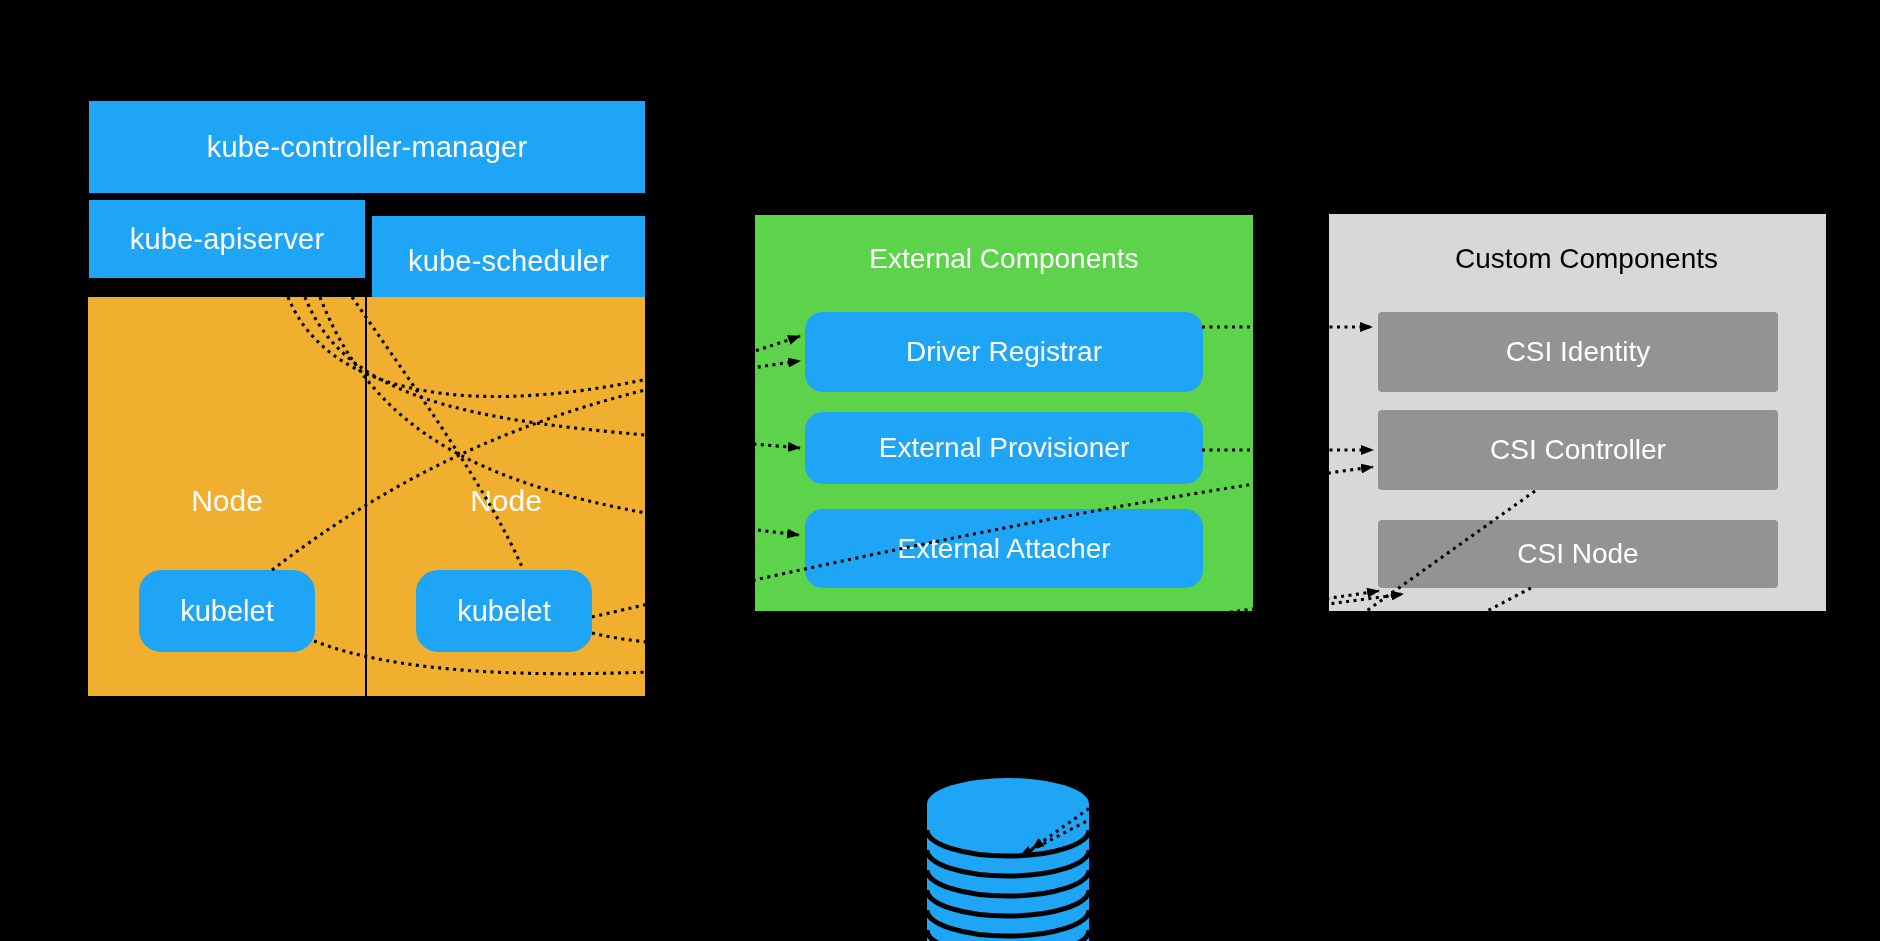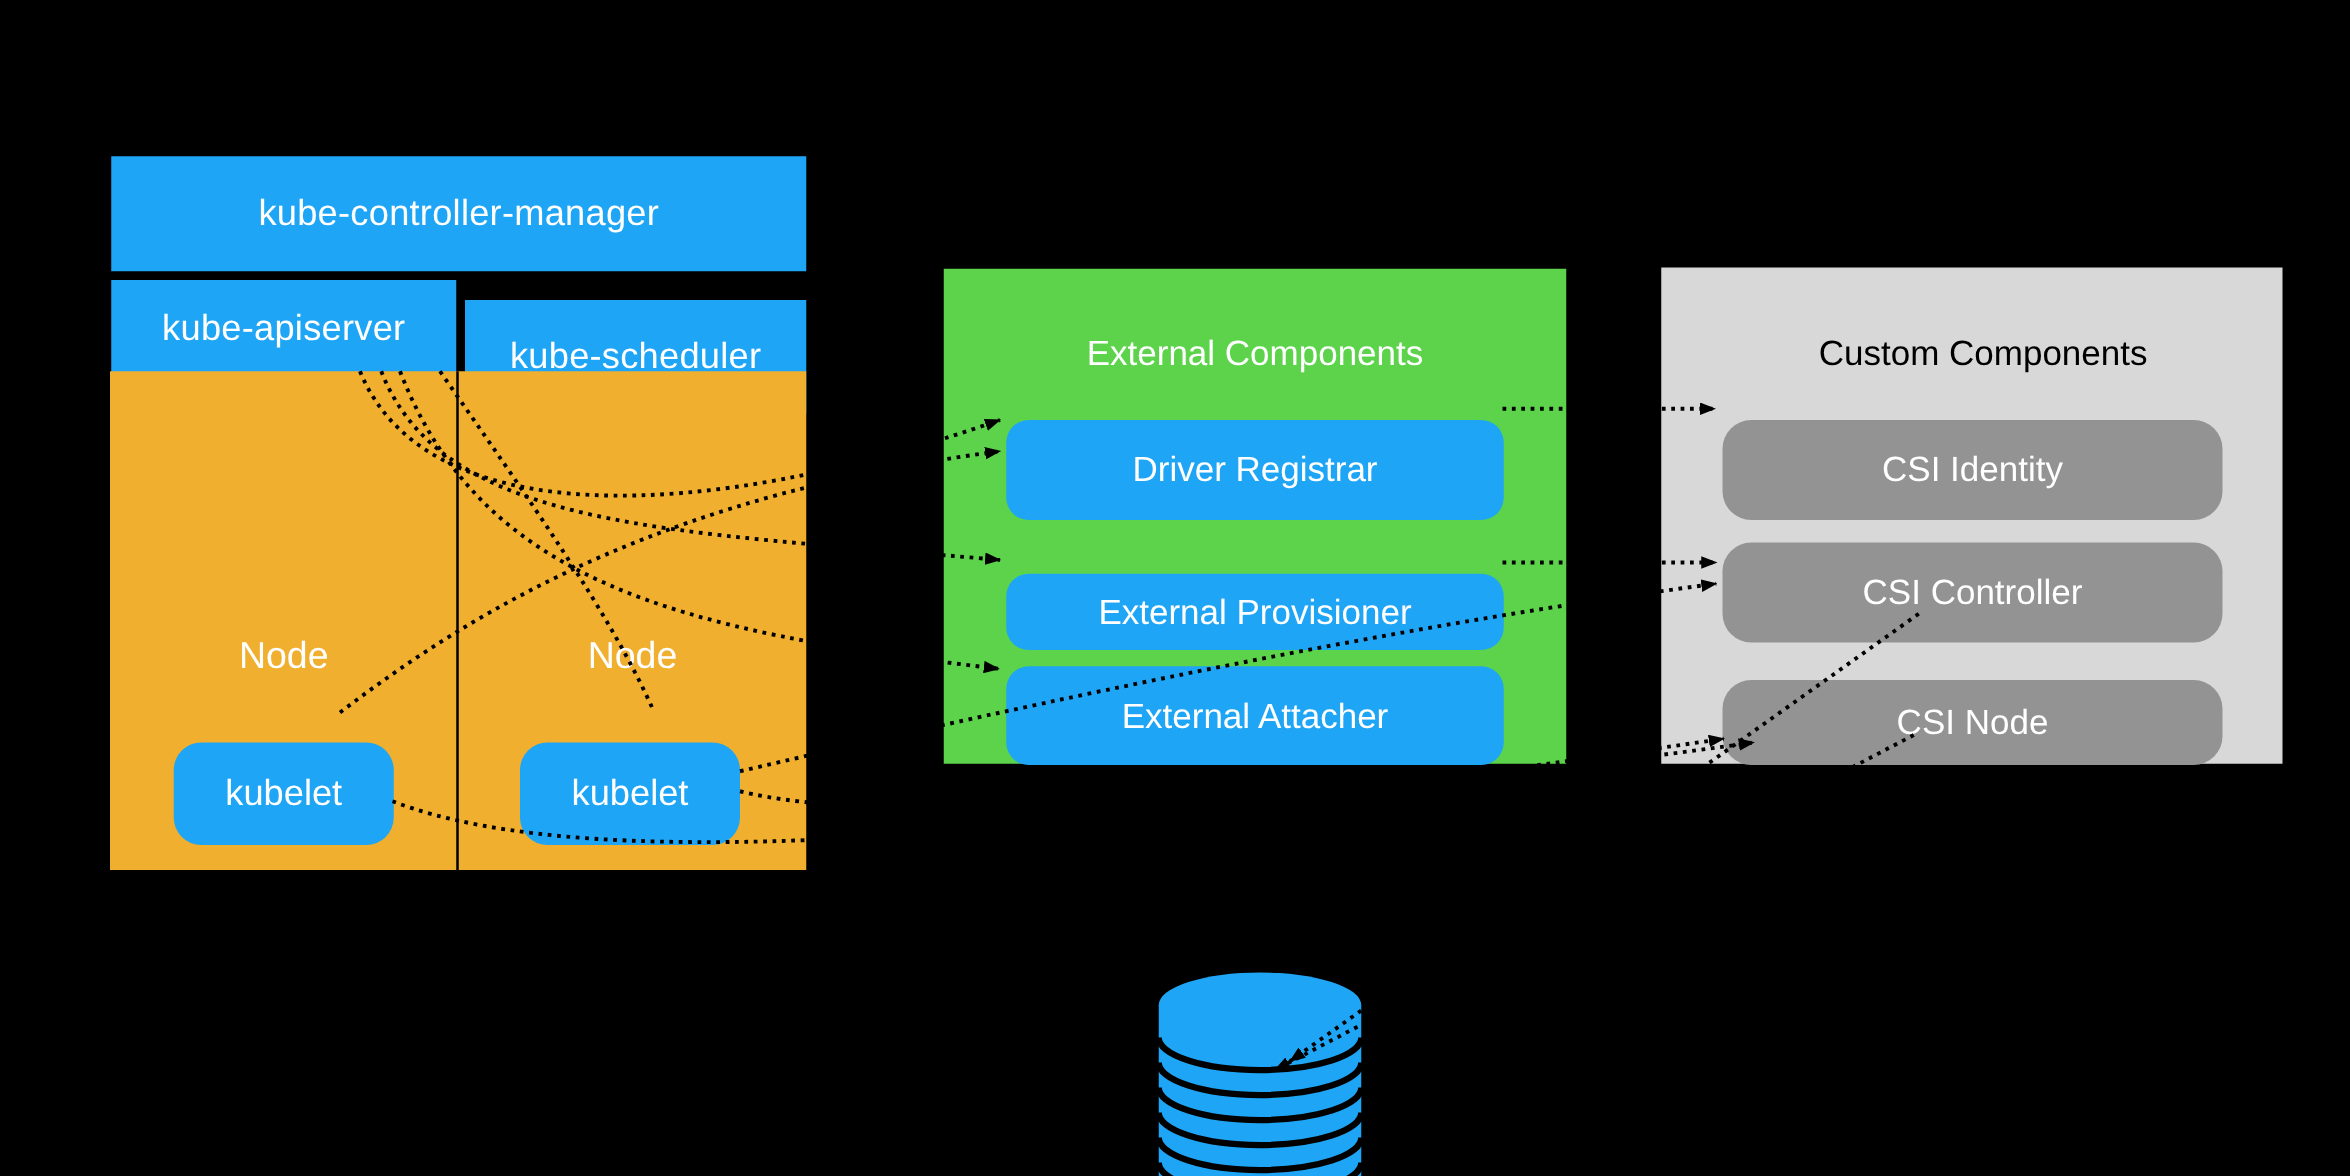--- a/index.html
+++ b/index.html
@@ -4,46 +4,46 @@
 <style>
   :root{
     --blue:#1FA5F5; --orange:#F0AF2E; --green:#5CD34B;
     --graylight:#D8D8D8; --graymid:#939393; --line:#000000;
     --textlight:#FFFFFF; --textdark:#000000;
   }
   *{box-sizing:border-box; margin:0; padding:0;}
   html,body{width:1880px;height:941px;background:#000;overflow:hidden;}
   body{font-family:"Liberation Sans","DejaVu Sans",sans-serif;position:relative;}
   .abs{position:absolute;}
-  .box{display:flex;align-items:center;justify-content:center;text-align:center;margin-top:24px;}
+  .box{display:flex;align-items:center;justify-content:center;text-align:center;}
   .blue{background:var(--blue);color:var(--textlight);}
   .label-lg{font-size:29px;letter-spacing:.2px;}
   
   .kcm{left:89px;top:101px;width:556px;height:92px;}
   .kas{left:89px;top:200px;width:276px;height:78px;}
   .ksch{left:372px;top:216px;width:273px;height:91px;}
   
   .orange-zone{left:88px;top:297px;width:557px;height:399px;background:var(--orange);}
   .node-divider{left:365px;top:297px;width:2px;height:399px;background:var(--line);}
   .node-label{color:var(--textlight);font-size:30px;top:483px;height:36px;}
   .node-label.n1{left:89px;width:276px;}
   .node-label.n2{left:367px;width:278px;}
   .kubelet{width:176px;height:82px;border-radius:22px;font-size:29px;}
   .kb1{left:139px;top:570px;}
   .kb2{left:416px;top:570px;}
   
   .green-zone{left:755px;top:215px;width:498px;height:396px;background:var(--green);}
   .panel-title{height:38px;font-size:28px;color:var(--textlight);}
   .ext-title{left:755px;top:240px;width:498px;}
   .ext-item{left:805px;width:398px;height:80px;border-radius:18px;font-size:28px;}
-  .ext0{top:312px;} .ext1{top:435px;height:61px;} .ext2{top:509px;height:79px;}
+  .ext0{top:312px;} .ext1{top:412px;height:72px;} .ext2{top:509px;height:79px;}
   
   .gray-zone{left:1329px;top:214px;width:497px;height:397px;background:var(--graylight);}
   .cust-title{left:1329px;top:240px;width:497px;color:var(--textdark);padding-left:18px;}
-  .cust-item{left:1378px;width:400px;border-radius:23px;font-size:28px;
+  .cust-item{left:1378px;width:400px;border-radius:4px;font-size:28px;
              background:var(--graymid);color:var(--textlight);justify-content:center;}
   .cust0{top:312px;height:80px;} .cust1{top:410px;height:80px;} .cust2{top:520px;height:68px;}
   
   #overlay{left:0;top:0;width:1880px;height:941px;pointer-events:none;z-index:5;}
   .conn{fill:none;stroke:var(--line);stroke-width:3.1;stroke-dasharray:3 4.5;}
 </style>
 </head>
 <body style="background: rgb(0, 0, 0);">
 
 <div class="abs box blue label-lg kcm">

